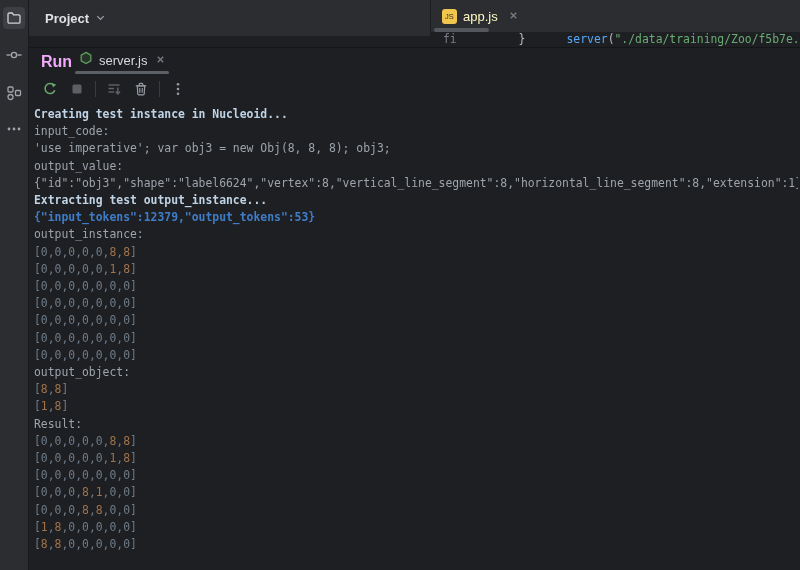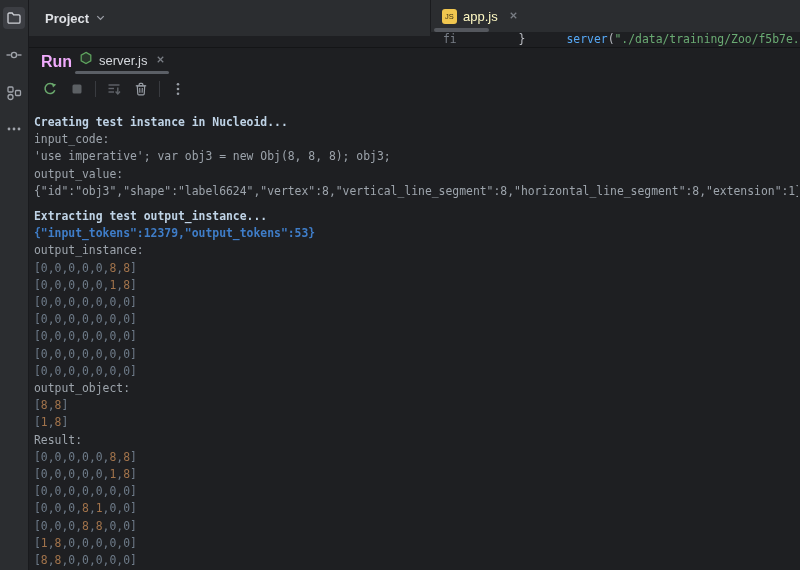--- a/index.html
+++ b/index.html
@@ -32,21 +32,21 @@
   .tab-underline{position:absolute;left:46px;top:23px;width:94px;height:3px;background:#5b5f66;border-radius:2px;}
   .run-toolbar{position:absolute;left:12px;top:28px;height:26px;display:flex;align-items:center;gap:9px;}
   .tb-btn{width:18px;height:18px;display:flex;align-items:center;justify-content:center;border-radius:3px;cursor:pointer;}
   .tb-sep{width:1px;height:16px;background:#393b40;}
 
   
   .console{position:absolute;left:5px;top:53px;right:2px;bottom:0;overflow:hidden;
            font-family:"DejaVu Sans Mono","Liberation Mono",monospace;font-size:11.4px;line-height:17.2px;
            white-space:pre;padding-top:5px;cursor:text;}
   .cline{color:#9da4ac;}
-  .cline.header{color:#bfd3e6;font-weight:700;margin-top:8px;}
+  .cline.header{color:#bfd3e6;font-weight:700;}
   .cline.token{color:#3f7dc8;font-weight:700;}
   .cline.matrix{color:#6e7b89;}
   .mx-nz{color:#a1734b;}
 </style>
 </head>
 <body>
 
 <div id="app">
 
   <div class="activity-bar">

